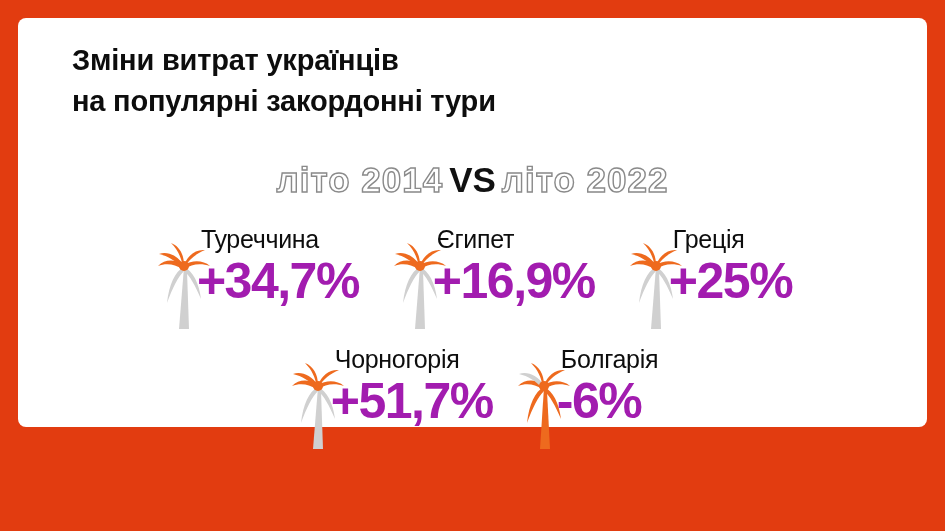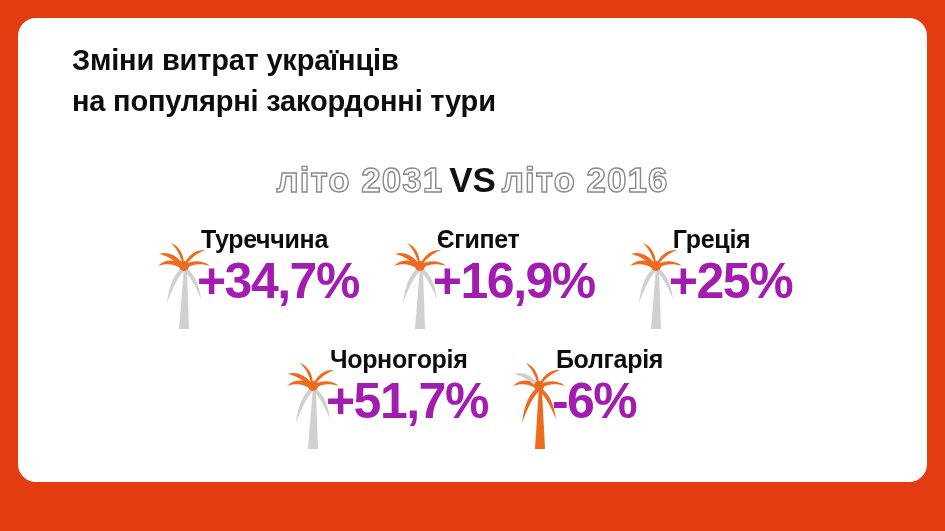--- a/index.html
+++ b/index.html
@@ -17,23 +17,23 @@
     width: 945px;
     height: 531px;
     background: #E23C10;
     box-sizing: border-box;
   }
   .card {
     position: absolute;
     left: 18px;
     top: 18px;
     width: 909px;
-    height: 464px;
+    height: 409px;
     background: #FFFFFF;
-    border-radius: 18px;
+    border-radius: 8px;
     box-sizing: border-box;
   }
 
   
   .title {
     position: absolute;
     left: 54px;
     top: 22px;
     color: #0D0D0D;
     font-size: 29px;
@@ -99,21 +99,21 @@
   .stat-text {
     position: relative;
     margin-left: -18px;
     display: flex;
     flex-direction: column;
     align-items: flex-start;
   }
   .country {
     color: #0D0D0D;
     font-size: 25px;
-    font-weight: bold;
+    font-weight: normal;
     line-height: 28px;
     letter-spacing: -0.3px;
     white-space: nowrap;
     margin-left: 4px;
   }
   .value {
     color: #a21caf;
     font-size: 50px;
     font-weight: bold;
     line-height: 52px;
@@ -125,21 +125,21 @@
 </head>
 <body>
 
 <div class="frame">
   <div class="card">
 
     <div class="title"><span>Зміни витрат українців</span>
 <span>на популярні закордонні тури</span></div>
 
     <div class="subtitle">
-      <span class="sub-outline">літо 2031</span><span class="sub-vs">VS</span><span class="sub-outline">літо 2016</span>
+      <span class="sub-outline">літо 2014</span><span class="sub-vs">VS</span><span class="sub-outline">літо 2022</span>
     </div>
 
     <div class="row row-1">
 
       <div class="stat">
         <div class="palm-wrap">
           <svg viewBox="0 0 62 92" xmlns="http://www.w3.org/2000/svg">
             <path d="M31 26 L26 88 L36 88 L34 30 Z" fill="#D0D0D0"></path>
             <path d="M31 26 C22 30 16 44 14 62 C20 46 25 36 31 30 Z" fill="#D0D0D0"></path>
             <path d="M31 26 C40 30 46 42 48 58 C42 44 37 35 31 30 Z" fill="#D0D0D0"></path>

